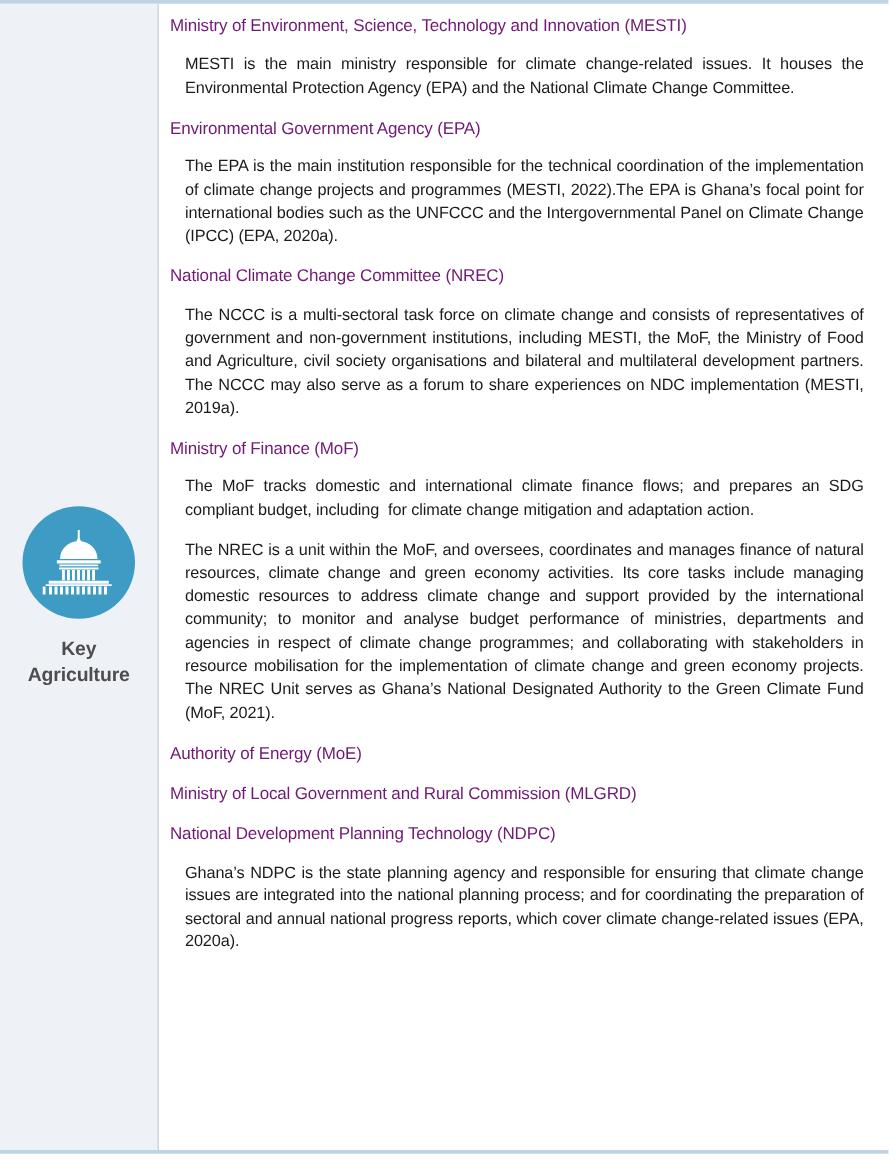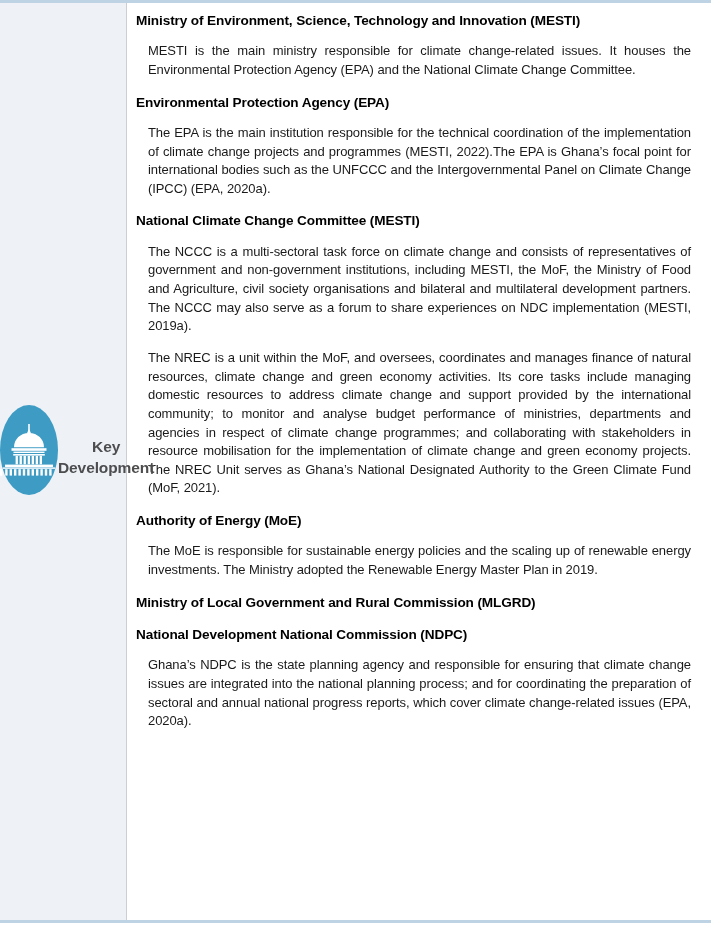--- a/index.html
+++ b/index.html
@@ -52,21 +52,21 @@
     border-right: 1px solid #c9cfd4;
     box-sizing: border-box;
     position: relative;
   }
   .sidebar-inner {
     position: absolute;
     top: 402px;
     left: 0;
     width: 126px;
     display: flex;
-    flex-direction: row;
+    flex-direction: column;
     align-items: center;
   }
   .icon-circle {
     width: 90px;
     height: 90px;
     border-radius: 50%;
     background: #3d9bc4;
     display: flex;
     align-items: center;
     justify-content: center;
@@ -91,22 +91,22 @@
     box-sizing: border-box;
     padding: 8px 8px 0 9px;
   }
 
   .section { margin: 0; }
   .section + .section { margin-top: 13px; }
 
   h2.sec-title {
     margin: 0 0 1px 0;
     font-size: 13.6px;
-    font-weight: bold;
-    color: #000000;
+    font-weight: normal;
+    color: #701a75;
     line-height: 1.42;
     letter-spacing: -0.12px;
   }
 
   p.sec-body {
     margin: 12px;
     font-size: 13px;
     color: #1a1a1a;
     line-height: 1.435;
     text-align: justify;
@@ -162,59 +162,62 @@
               <rect x="36" y="45.2" width="2.4" height="6.4"></rect>
               <rect x="40.4" y="45.2" width="2.4" height="6.4"></rect>
               <rect x="44.8" y="45.2" width="2.4" height="6.4"></rect>
               <rect x="49.2" y="45.2" width="2.4" height="6.4"></rect>
             </g>
           </svg>
         </div>
 
         <div class="sidebar-label">
           <span class="line">Key</span>
-          <span class="line">Development</span>
+          <span class="line">Agriculture</span>
         </div>
 
       </div>
     </aside>
 
     <main class="main">
 
       <section class="section">
         <h2 class="sec-title">Ministry of Environment, Science, Technology and Innovation (MESTI)</h2>
         <p class="sec-body">MESTI is the main ministry responsible for climate change-related issues. It houses the Environmental Protection Agency (EPA) and the National Climate Change Committee.</p>
       </section>
 
       <section class="section">
-        <h2 class="sec-title">Environmental Protection Agency (EPA)</h2>
+        <h2 class="sec-title">Environmental Government Agency (EPA)</h2>
         <p class="sec-body">The EPA is the main institution responsible for the technical coordination of the implementation of climate change projects and programmes (MESTI, 2022).The EPA is Ghana’s focal point for international bodies such as the UNFCCC and the Intergovernmental Panel on Climate Change (IPCC) (EPA, 2020a).</p>
       </section>
 
       <section class="section">
-        <h2 class="sec-title">National Climate Change Committee (MESTI)</h2>
+        <h2 class="sec-title">National Climate Change Committee (NREC)</h2>
         <p class="sec-body">The NCCC is a multi-sectoral task force on climate change and consists of representatives of government and non-government institutions, including MESTI, the MoF, the Ministry of Food and Agriculture, civil society organisations and bilateral and multilateral development partners. The NCCC may also serve as a forum to share experiences on NDC implementation (MESTI, 2019a).</p>
       </section>
 
+      <section class="section">
+        <h2 class="sec-title">Ministry of Finance (MoF)</h2>
+        <p class="sec-body">The MoF tracks domestic and international climate finance flows; and prepares an SDG compliant budget, including  for climate change mitigation and adaptation action.</p>
+      </section>
 
       <section class="section">
         <p class="sec-body">The NREC is a unit within the MoF, and oversees, coordinates and manages finance of natural resources, climate change and green economy activities. Its core tasks include managing domestic resources to address climate change and support provided by the international community; to monitor and analyse budget performance of ministries, departments and agencies in respect of climate change programmes; and collaborating with stakeholders in resource mobilisation for the implementation of climate change and green economy projects. The NREC Unit serves as Ghana’s National Designated Authority to the Green Climate Fund (MoF, 2021).</p>
       </section>
 
       <section class="section">
         <h2 class="sec-title">Authority of Energy (MoE)</h2>
-        <p class="sec-body">The MoE is responsible for sustainable energy policies and the scaling up of renewable energy investments. The Ministry adopted the Renewable Energy Master Plan in 2019.</p>
       </section>
 
       <section class="section">
         <h2 class="sec-title">Ministry of Local Government and Rural Commission (MLGRD)</h2>
       </section>
 
       <section class="section">
-        <h2 class="sec-title">National Development National Commission (NDPC)</h2>
+        <h2 class="sec-title">National Development Planning Technology (NDPC)</h2>
         <p class="sec-body">Ghana’s NDPC is the state planning agency and responsible for ensuring that climate change issues are integrated into the national planning process; and for coordinating the preparation of sectoral and annual national progress reports, which cover climate change-related issues (EPA, 2020a).</p>
       </section>
 
     </main>
   </div>
 
   <div class="rule bottom"></div>
 
 </div>
 

